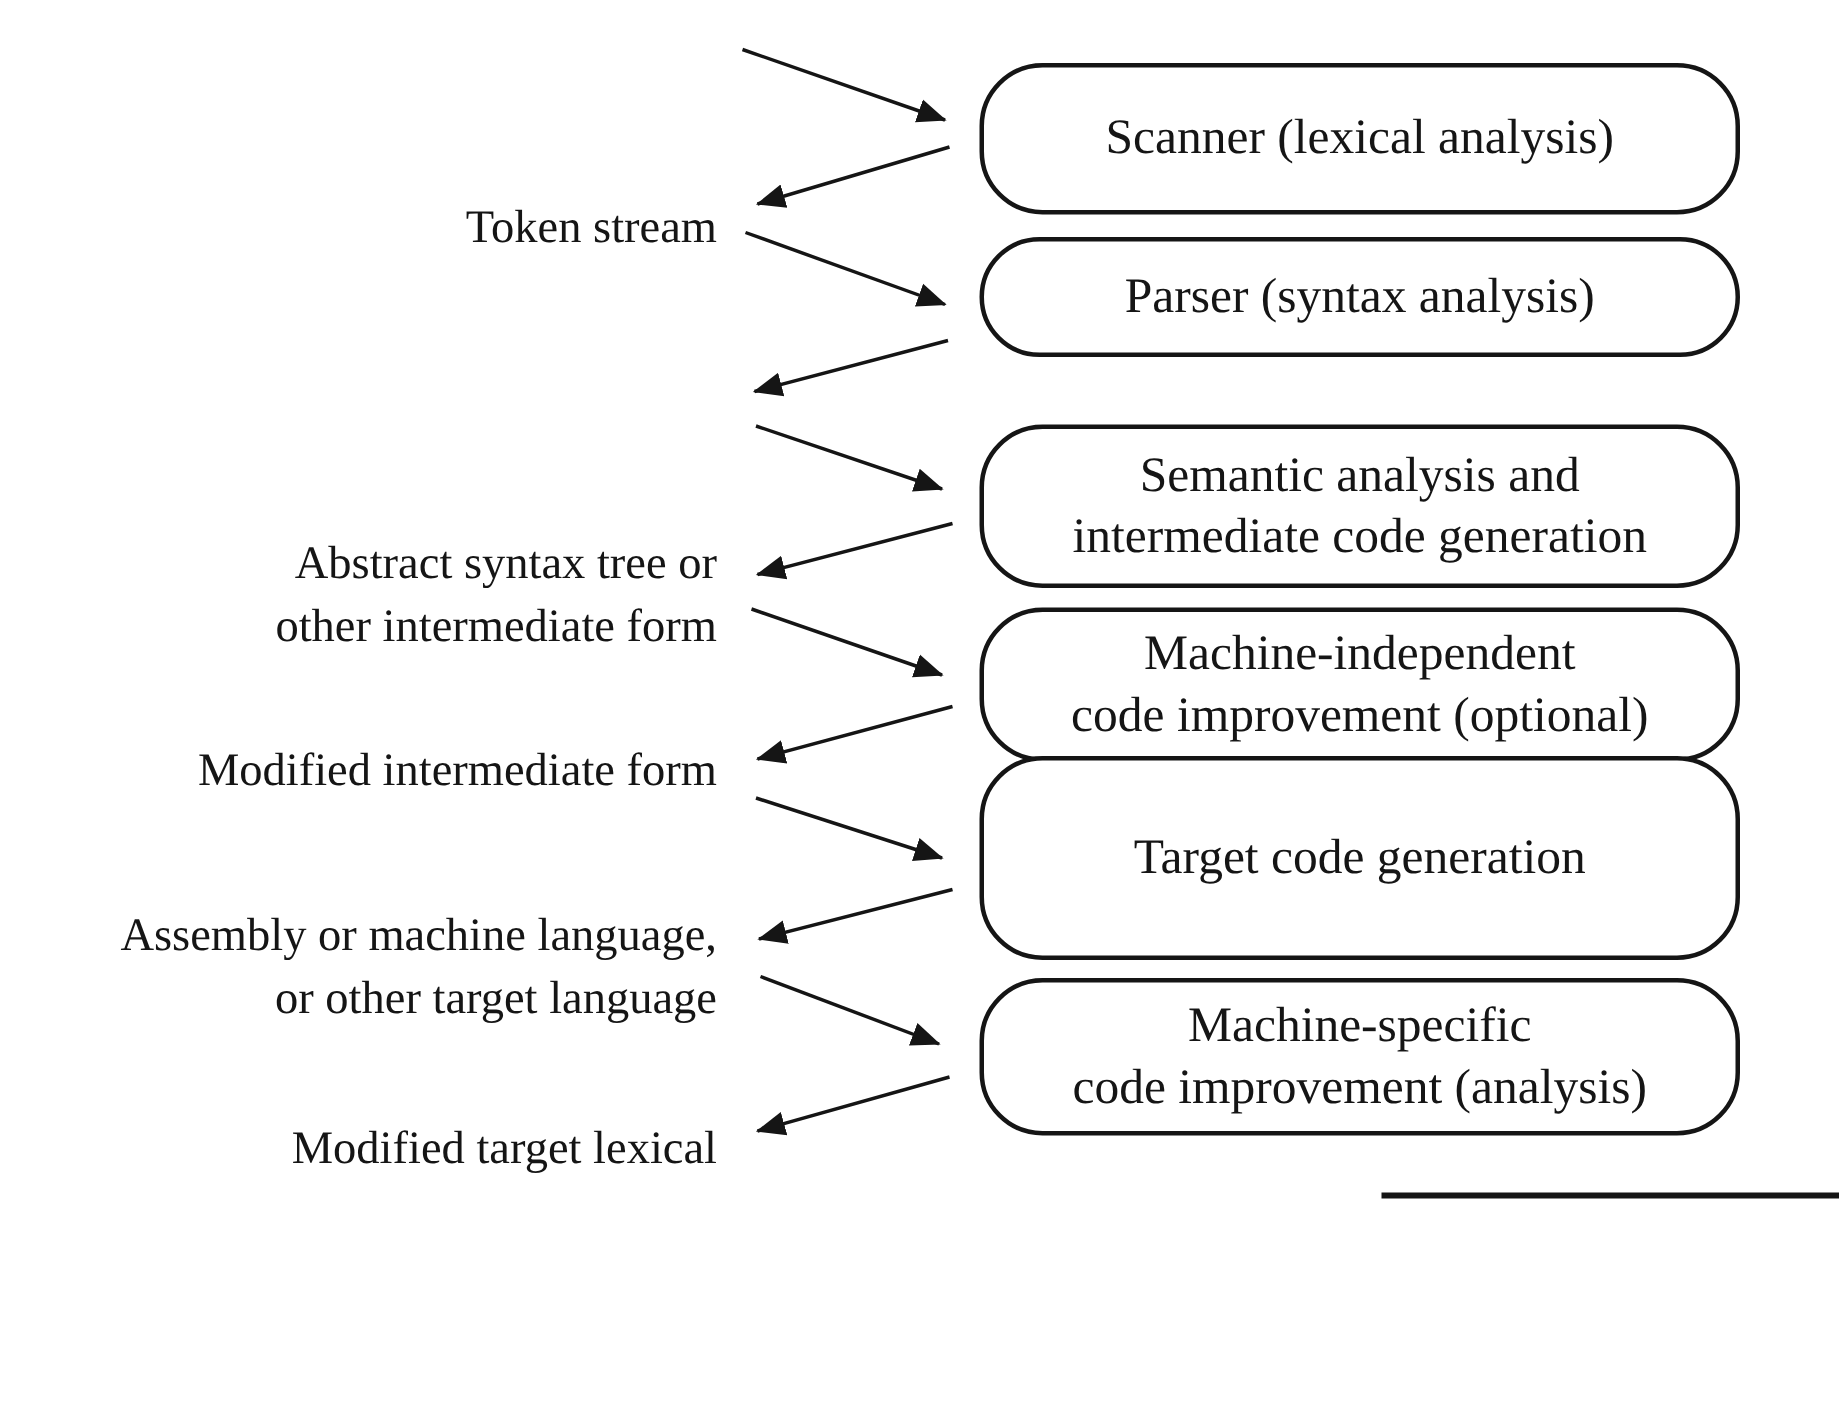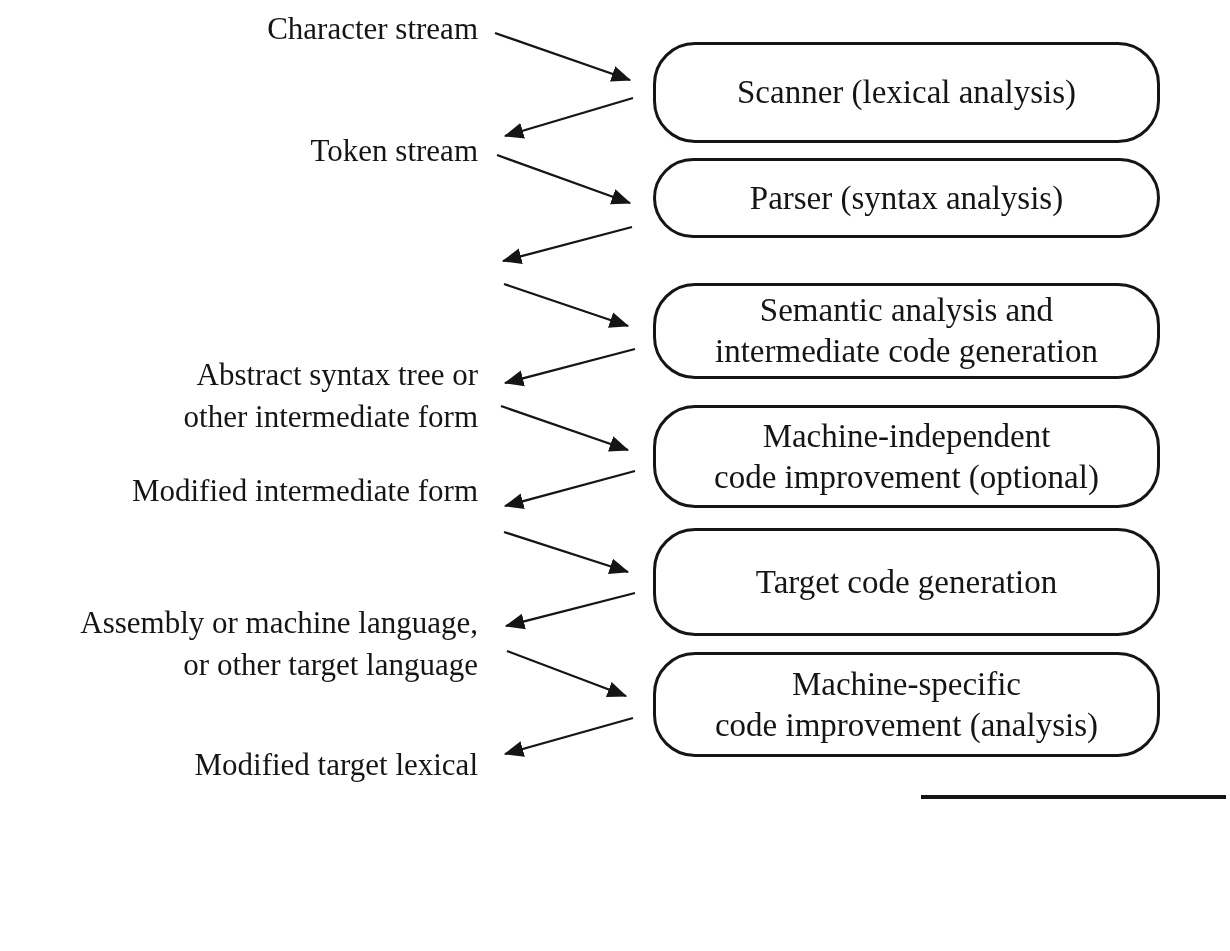--- a/index.html
+++ b/index.html
@@ -46,35 +46,34 @@
     <line x1="504" y1="284" x2="628" y2="326" marker-end="url(#ah)"></line>
     <line x1="635" y1="349" x2="505" y2="383" marker-end="url(#ah)"></line>
     <line x1="501" y1="406" x2="628" y2="450" marker-end="url(#ah)"></line>
     <line x1="635" y1="471" x2="505" y2="506" marker-end="url(#ah)"></line>
     <line x1="504" y1="532" x2="628" y2="572" marker-end="url(#ah)"></line>
     <line x1="635" y1="593" x2="506" y2="626" marker-end="url(#ah)"></line>
     <line x1="507" y1="651" x2="626" y2="696" marker-end="url(#ah)"></line>
     <line x1="633" y1="718" x2="505" y2="754" marker-end="url(#ah)"></line>
   </svg>
 
-  <div class="artifact" style="top:8px">Character stream</div>
   <div class="artifact" style="top:130px">Token stream</div>
   <div class="artifact" style="top:354px">Abstract syntax tree or
 other intermediate form</div>
-  <div class="artifact" style="top:470px">Modified intermediate form</div>
+  <div class="artifact" style="top:492px">Modified intermediate form</div>
   <div class="artifact" style="top:602px">Assembly or machine language,
 or other target language</div>
   <div class="artifact" style="top:744px">Modified target lexical</div>
 
   <div class="phase" style="top:42px;height:101px">Scanner (lexical analysis)</div>
   <div class="phase" style="top:158px;height:80px">Parser (syntax analysis)</div>
-  <div class="phase" style="top:283px;height:96px">Semantic analysis and
+  <div class="phase" style="top:283px;height:109px">Semantic analysis and
 intermediate code generation</div>
   <div class="phase" style="top:405px;height:103px">Machine-independent
 code improvement (optional)</div>
-  <div class="phase" style="top:528px;height:108px">Target code generation</div>
+  <div class="phase" style="top:504px;height:136px">Target code generation</div>
   <div class="phase" style="top:652px;height:105px">Machine-specific
 code improvement (analysis)</div>
 
   <div class="separator"></div>
 
 
 </div>
 
 </body></html>

